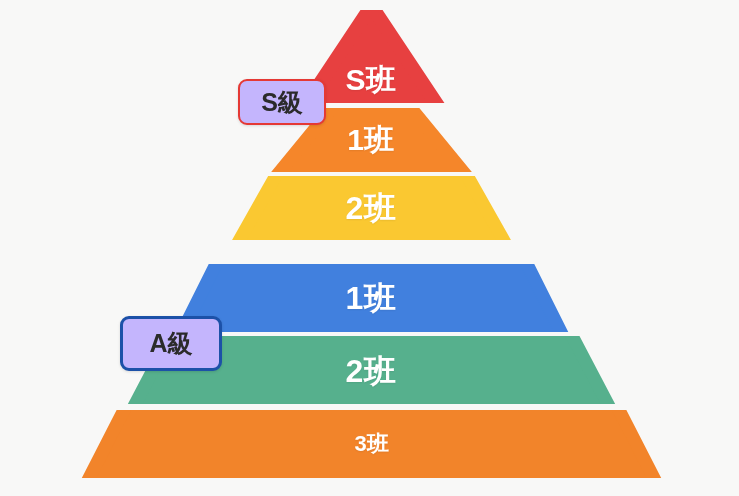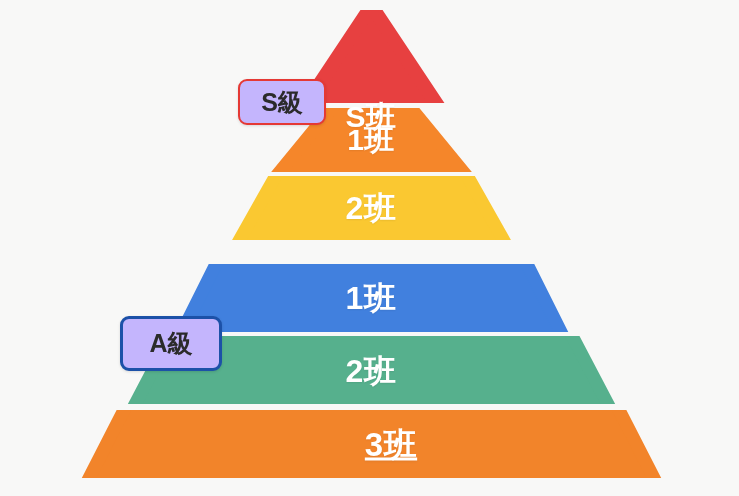--- a/index.html
+++ b/index.html
@@ -116,29 +116,29 @@
 
     <g clip-path="url(#clip-tier5)">
       <path d="M 174 330 L 569 330 L 612 412 L 131 412 Z" fill="#56b08d" stroke="#56b08d" stroke-width="13" stroke-linejoin="round"></path>
     </g>
 
     <g clip-path="url(#clip-tier6)">
       <path d="M 127 404 L 616 404 L 658 486 L 85 486 Z" fill="#f2842a" stroke="#f2842a" stroke-width="13" stroke-linejoin="round"></path>
     </g>
   </svg>
 
-  <div class="band-label" style="left:371px; top:80px;margin-top:37px;">S班</div>
+  <div class="band-label" style="left:371px; top:80px;">S班</div>
 
   <div class="band-label" style="left:371px; top:140px;">1班</div>
 
   <div class="band-label" style="left:371px; top:208px; font-size:32px;">2班</div>
 
   <div class="band-label" style="left:371px; top:298px; font-size:32px;">1班</div>
 
   <div class="band-label" style="left:371px; top:371px; font-size:32px;">2班</div>
 
-  <div class="band-label" style="left:391px; top:444px; font-size:33px;text-decoration:underline;">3班</div>
+  <div class="band-label" style="left:372px; top:444px; font-size:22px;">3班</div>
 
   <div class="grade-badge" id="badge-s">S級</div>
 
   <div class="grade-badge" id="badge-a">A級</div>
 
 </div>
 
 </body></html>

